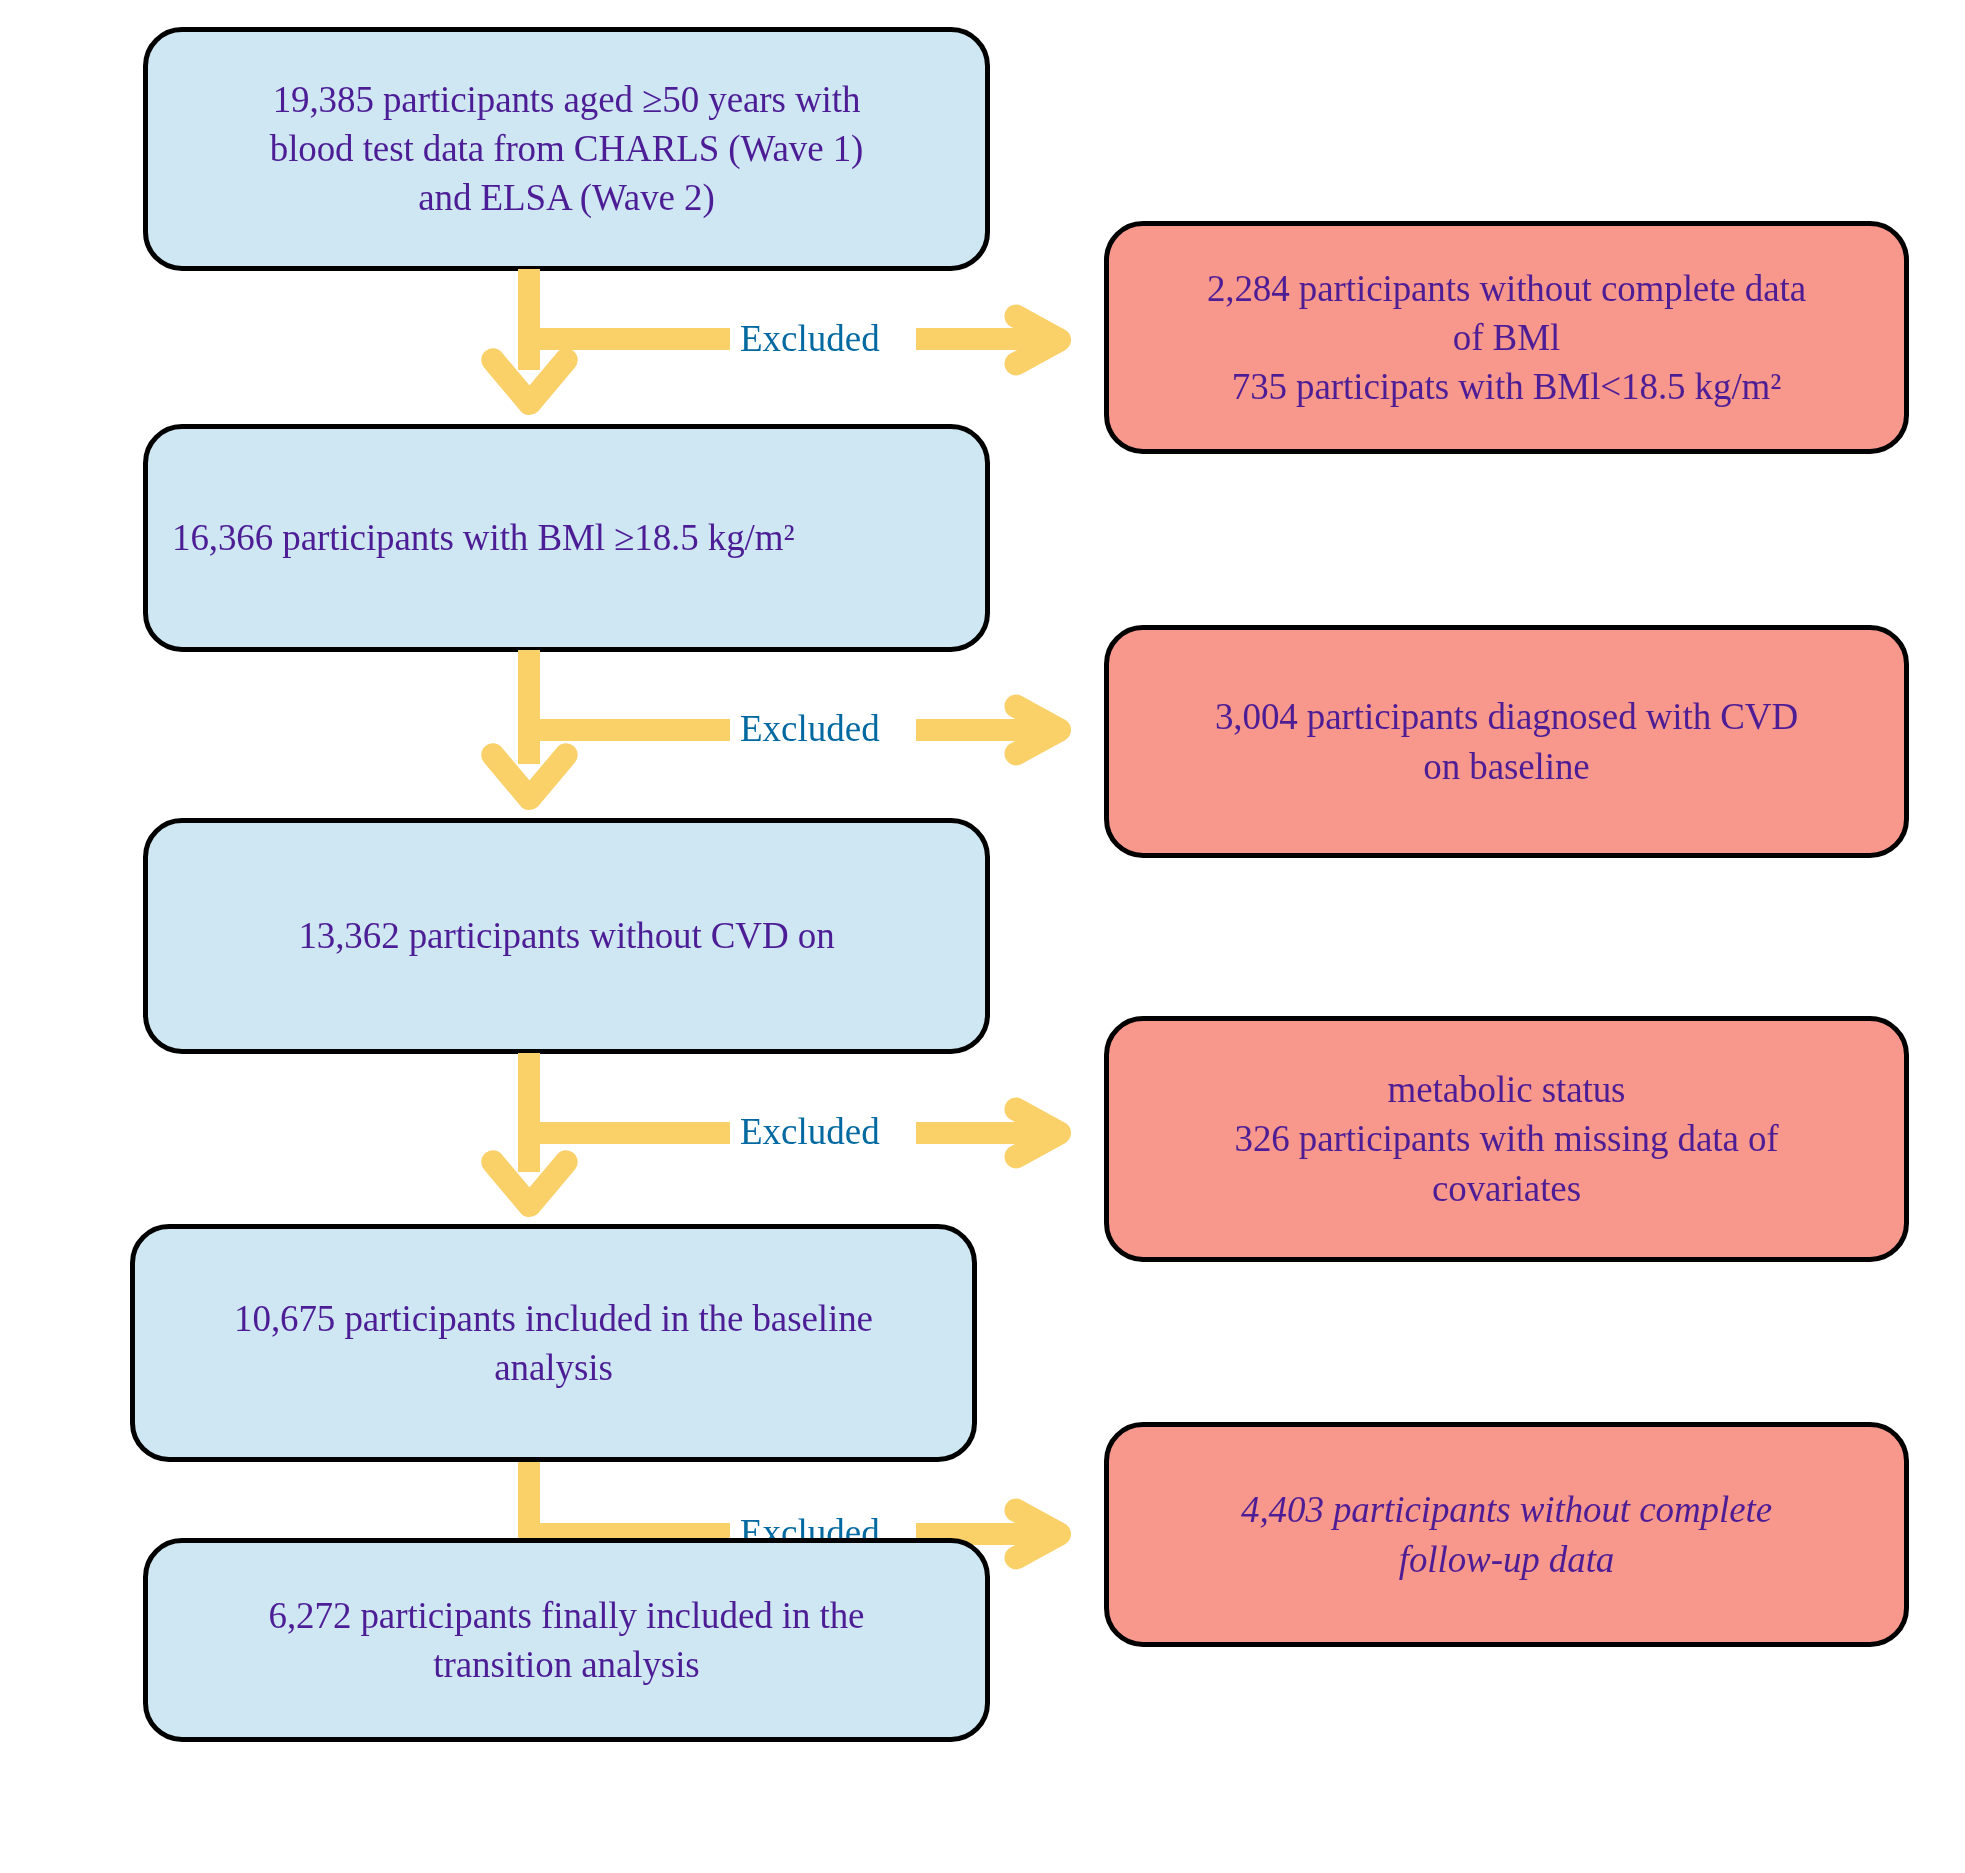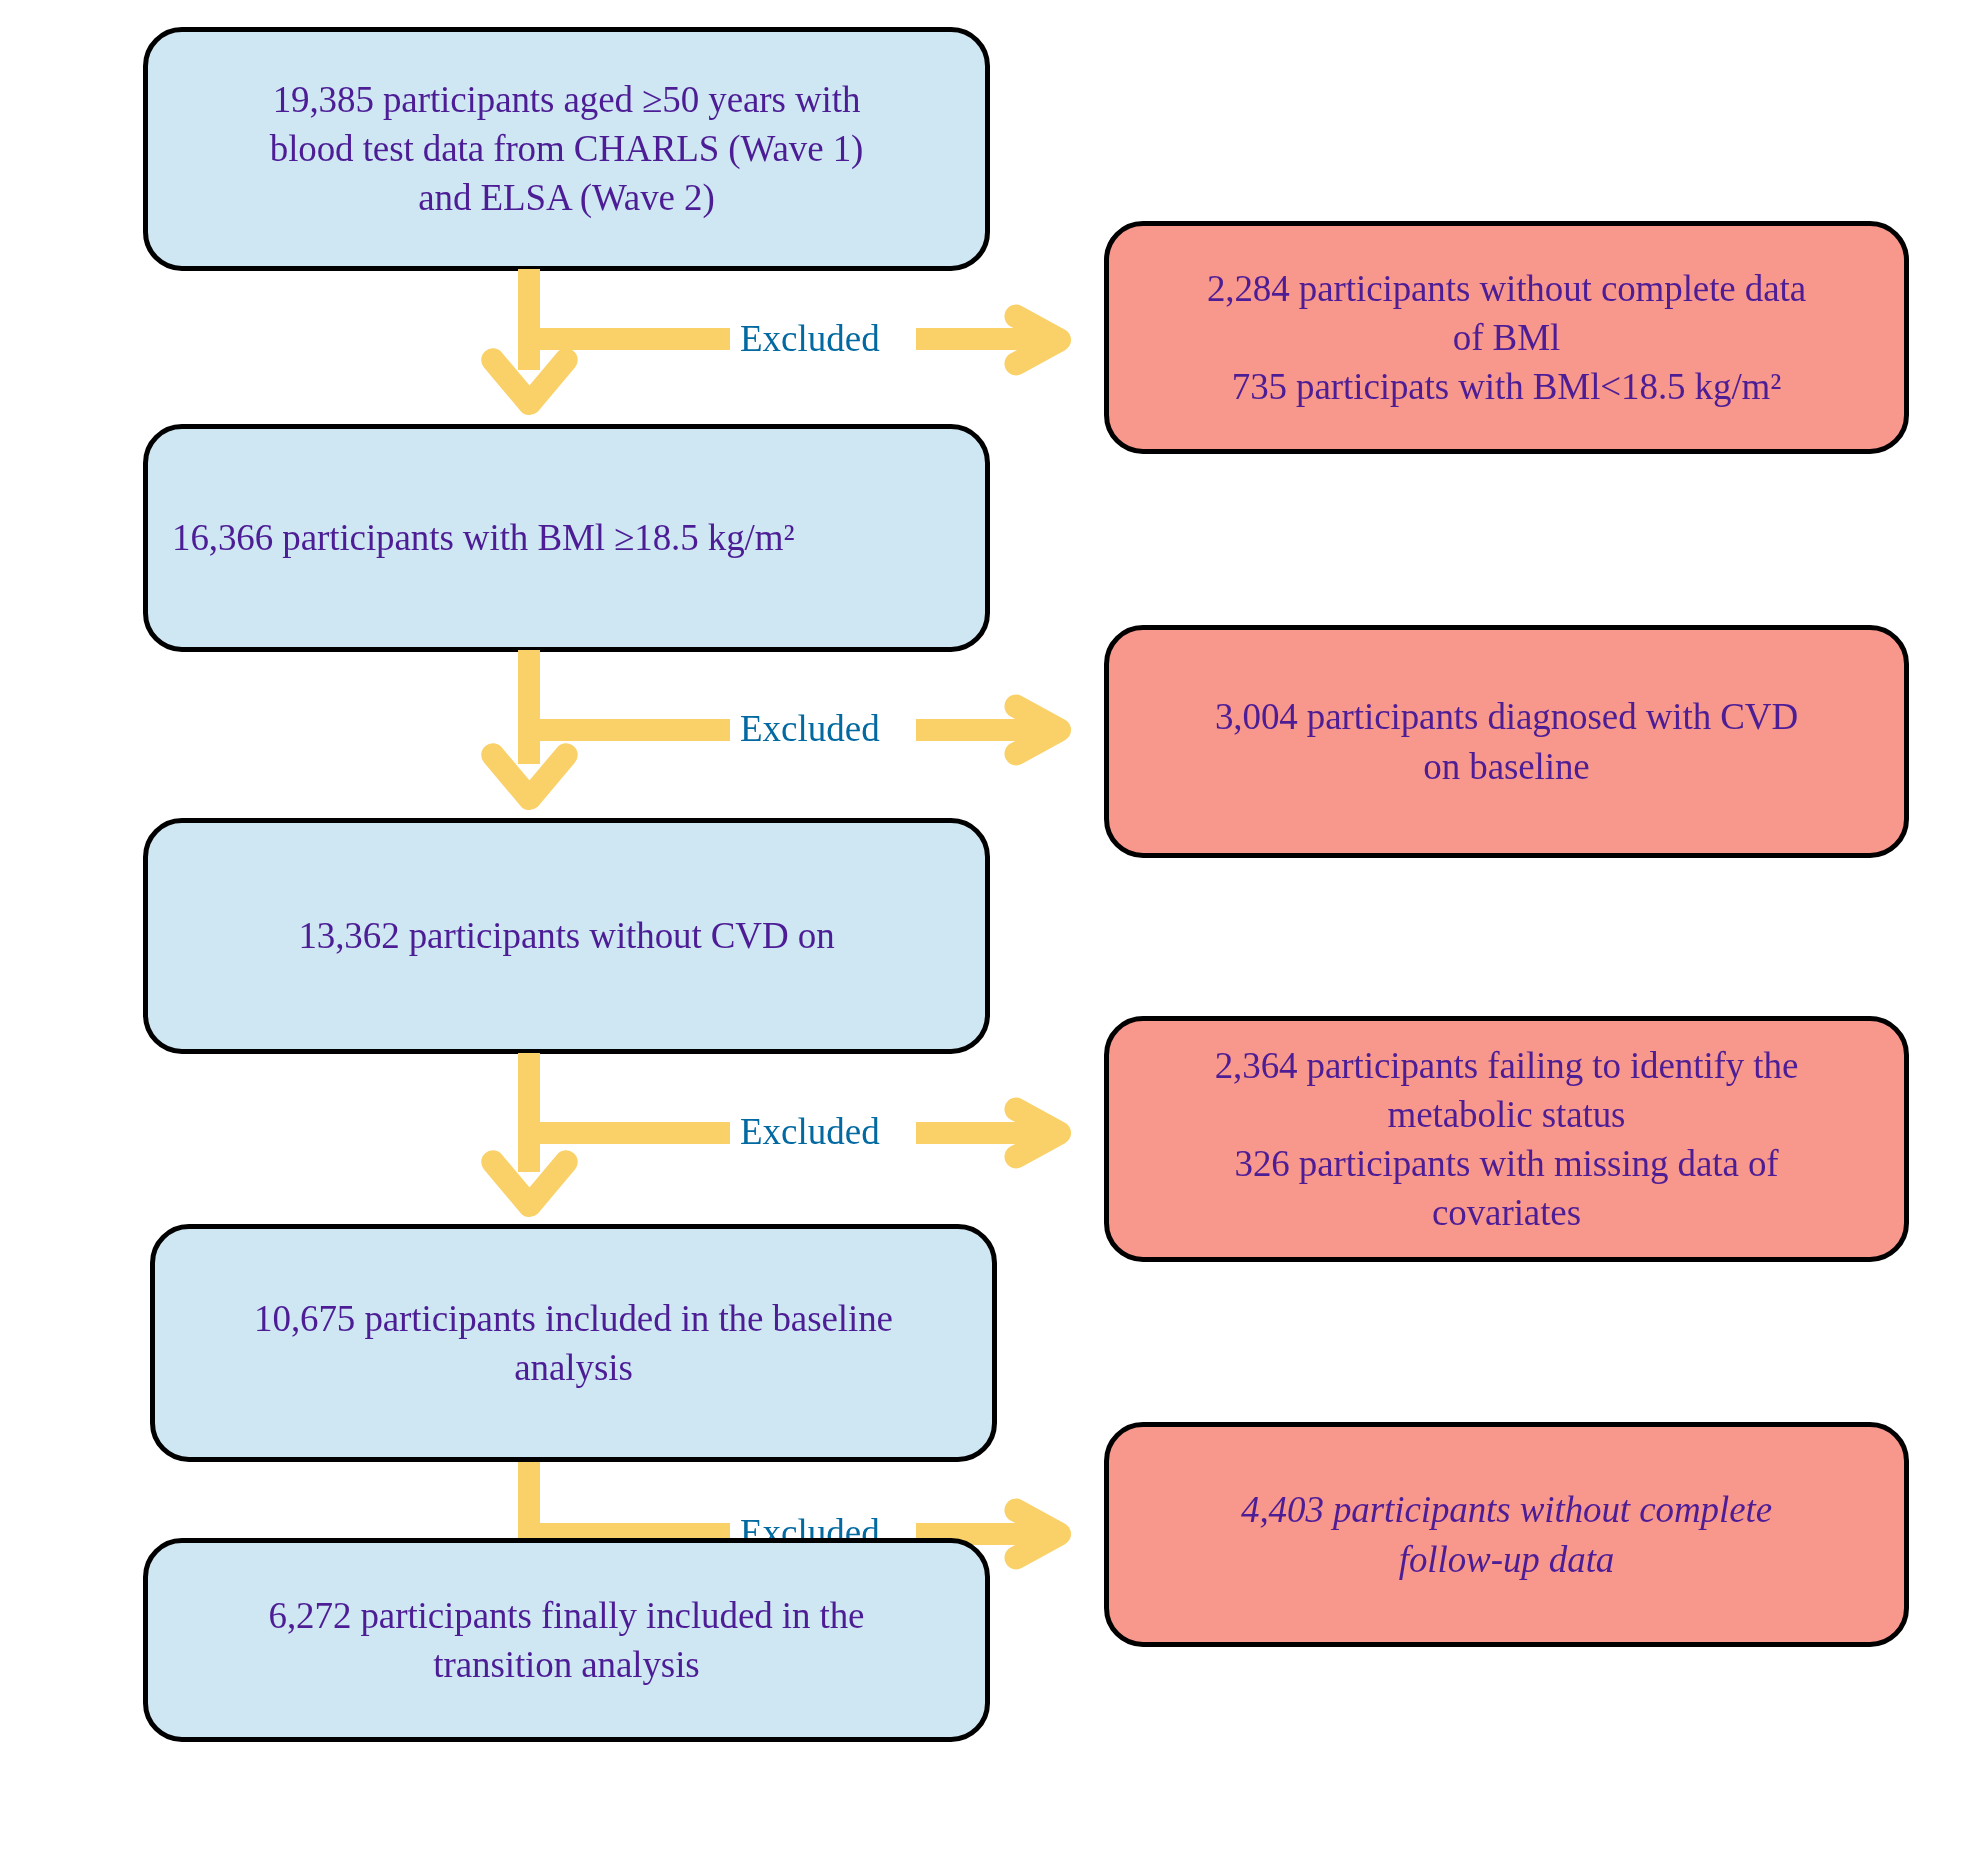--- a/index.html
+++ b/index.html
@@ -117,39 +117,38 @@
   </svg>
 
   <div class="node blue" style="left:143px; top:818px; width:847px; height:236px;">
     <div class="txt">
       <div>13,362 participants without CVD on</div>
     </div>
   </div>
 
   <div class="node red" style="left:1104px; top:1016px; width:805px; height:246px;">
     <div class="txt">
-      <div>2,364 participants failing to identify the</div>
       <div>metabolic status</div>
       <div>326 participants with missing data of</div>
       <div>covariates</div>
     </div>
   </div>
 
   <div class="vline" style="left:518px; top:1053px; width:22px; height:119px;"></div>
   <svg class="chev" style="left:477px; top:1146px; width:106px; height:77px;" viewBox="0 0 200 145">
     <path d="M30 30 L99 112 L168 30" fill="none" stroke="#fad169" stroke-width="44" stroke-linecap="round" stroke-linejoin="round"></path>
   </svg>
   <div class="hline" style="left:518px; top:1122px; width:212px; height:22px;"></div>
   <div class="excluded-label" style="left:740px; top:1113px;">Excluded</div>
   <div class="hline" style="left:916px; top:1122px; width:127px; height:22px;"></div>
   <svg class="chev" style="left:996px; top:1091px; width:111px; height:85px;" viewBox="0 0 210 160">
     <path d="M38 34 L120 79 L38 124" fill="none" stroke="#fad169" stroke-width="44" stroke-linecap="round" stroke-linejoin="round"></path>
   </svg>
 
-  <div class="node blue" style="left:150px; top:1224px; width:847px; height:238px;">
+  <div class="node blue" style="left:130px; top:1224px; width:847px; height:238px;">
     <div class="txt">
       <div>10,675 participants included in the baseline</div>
       <div>analysis</div>
     </div>
   </div>
 
   <div class="node red" style="left:1104px; top:1422px; width:805px; height:225px;font-style:italic;">
     <div class="txt">
       <div>4,403 participants without complete</div>
       <div>follow-up data</div>

